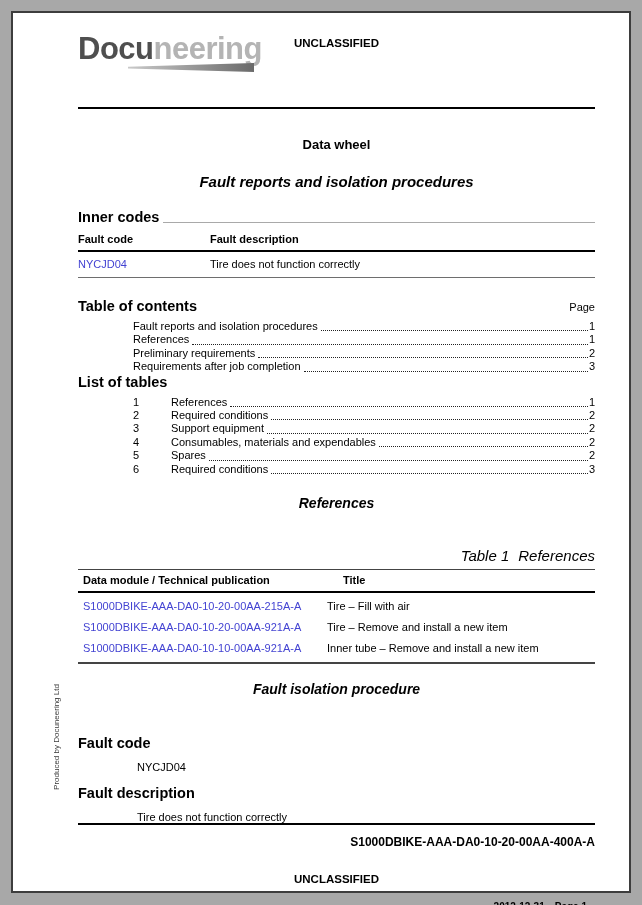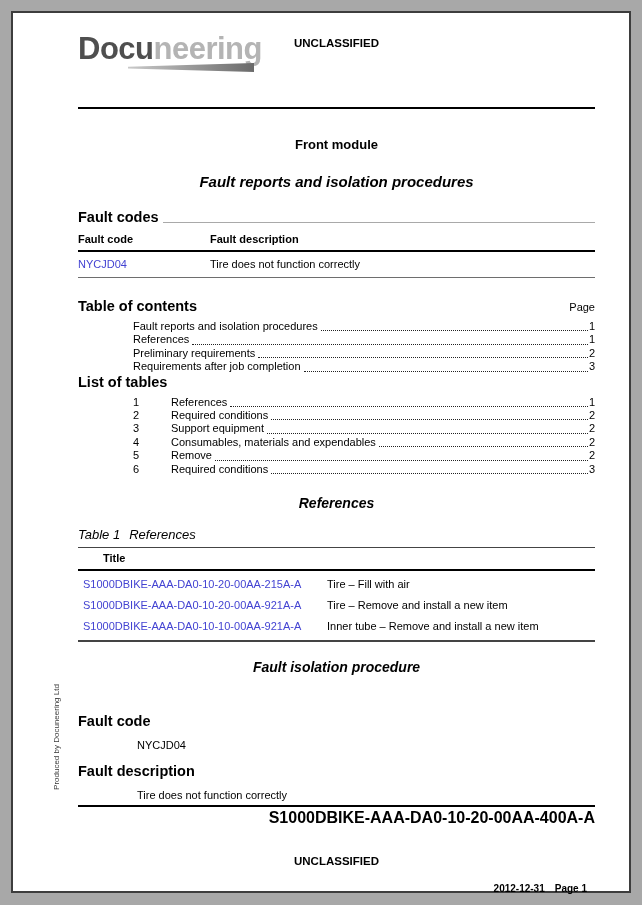--- a/index.html
+++ b/index.html
@@ -60,21 +60,21 @@
   .toc-head-row .sect-head { flex:1; }
   .page-label { font-size:11px; }
   .leader-list { margin-top:6px; font-size:11px; line-height:13.4px; }
   .leader-item { display:flex; }
   .leader-indent { width:55px; flex:none; }
   .lot-num { width:38px; flex:none; }
   .leader { flex:1; border-bottom:1px dotted #222; margin:0 1px 2px 3px; }
   .lot { }
   
   .center-ital-head { margin-top:19px; text-align:center; font-size:14px; font-weight:bold; font-style:italic; }
-  .table-caption { margin-top:16px; text-align:left; font-size:13px; font-style:italic; }
+  .table-caption { margin-top:36px; text-align:right; font-size:15px; font-style:italic; }
   .table-caption .cap-label { margin-right:9px; }
   .rtable { margin-top:5px; font-size:11px; border-top:1px solid #444; border-bottom:2px solid #444; }
   .rtable-head {
     display:grid; grid-template-columns:240px 1fr;
     font-weight:bold; padding:4px 0 5px 5px; border-bottom:2px solid #000;
   }
   .rtable-head > div:last-child { padding-left:4px;margin-left:16px; }
   .rtable-body { padding:2px 0 4px; }
   .rtable-row { display:grid; grid-template-columns:240px 1fr; padding:4.5px 0 4.5px 5px; }
   .rtable-row > div:last-child { padding-left:4px; }
@@ -84,21 +84,21 @@
   .sub-sect2 { margin-top:12px; }
   .indent-val { margin:10px 0 0 59px; font-size:11px; }
   
   .doc-footer {
     margin-top:auto; flex:none;
     border-top:2px solid #000;
     height:86px; box-sizing:border-box;
     position:relative; font-size:11px;
   }
   .applicable { position:absolute; left:2px; top:10px; line-height:13.5px; }
-  .footer-dmc { position:absolute; right:0; top:2px; font-weight:bold; font-size:16px; }
+  .footer-dmc { position:absolute; right:0; top:10px; font-weight:bold; font-size:12px; }
   .footer-class { position:absolute; left:0; right:0; top:48px; text-align:center; font-weight:bold; font-size:11.5px; }
   .footer-datepage { position:absolute; right:8px; top:48px; font-weight:bold; font-size:10px;margin-top:28px; }
   .footer-datepage .fp-date { margin-right:10px; }
   
   .produced-by {
     position:absolute; left:-11px; top:719px;
     width:110px; height:10px;
     font-size:8px; color:#3a3a3a;
     white-space:nowrap; text-align:center;
     transform:rotate(-90deg);
@@ -111,26 +111,26 @@
 
   <div class="doc-header">
     <div class="logo">
       <div class="logo-text"><span class="logo-docu">Docu</span><span class="logo-neering">neering</span></div>
       <div class="logo-swoosh"></div>
     </div>
     <div class="classification-top">UNCLASSIFIED</div>
   </div>
   <hr class="top-rule">
 
-  <div class="doc-title">Front module</div>
+  <div class="doc-title">Data wheel</div>
   <div class="doc-subtitle">Fault reports and isolation procedures</div>
 
   <div class="fault-codes">
     <div class="sect-head">
-      <span>Fault codes</span>
+      <span>Inner codes</span>
       <span class="rule-after"></span>
     </div>
     <div class="ftable">
       <div class="ftable-head">
         <div>Fault code</div>
         <div>Fault description</div>
       </div>
       <div>
 
           <div class="ftable-row">
@@ -210,41 +210,42 @@
           <span class="leader-indent"></span>
           <span class="lot-num">4</span>
           <span>Consumables, materials and expendables</span>
           <span class="leader"></span>
           <span>2</span>
         </div>
 
         <div class="leader-item">
           <span class="leader-indent"></span>
           <span class="lot-num">5</span>
-          <span>Remove</span>
+          <span>Spares</span>
           <span class="leader"></span>
           <span>2</span>
         </div>
 
         <div class="leader-item">
           <span class="leader-indent"></span>
           <span class="lot-num">6</span>
           <span>Required conditions</span>
           <span class="leader"></span>
           <span>3</span>
         </div>
       </div>
   </div>
 
   <div class="center-ital-head">References</div>
   <div class="table-caption">
     <span class="cap-label">Table 1</span><span>References</span>
   </div>
   <div class="rtable">
     <div class="rtable-head">
+      <div>Data module / Technical publication</div>
       <div>Title</div>
     </div>
     <div class="rtable-body">
 
         <div class="rtable-row">
           <div class="link">S1000DBIKE-AAA-DA0-10-20-00AA-215A-A</div>
           <div>Tire – Fill with air</div>
         </div>
 
         <div class="rtable-row">

